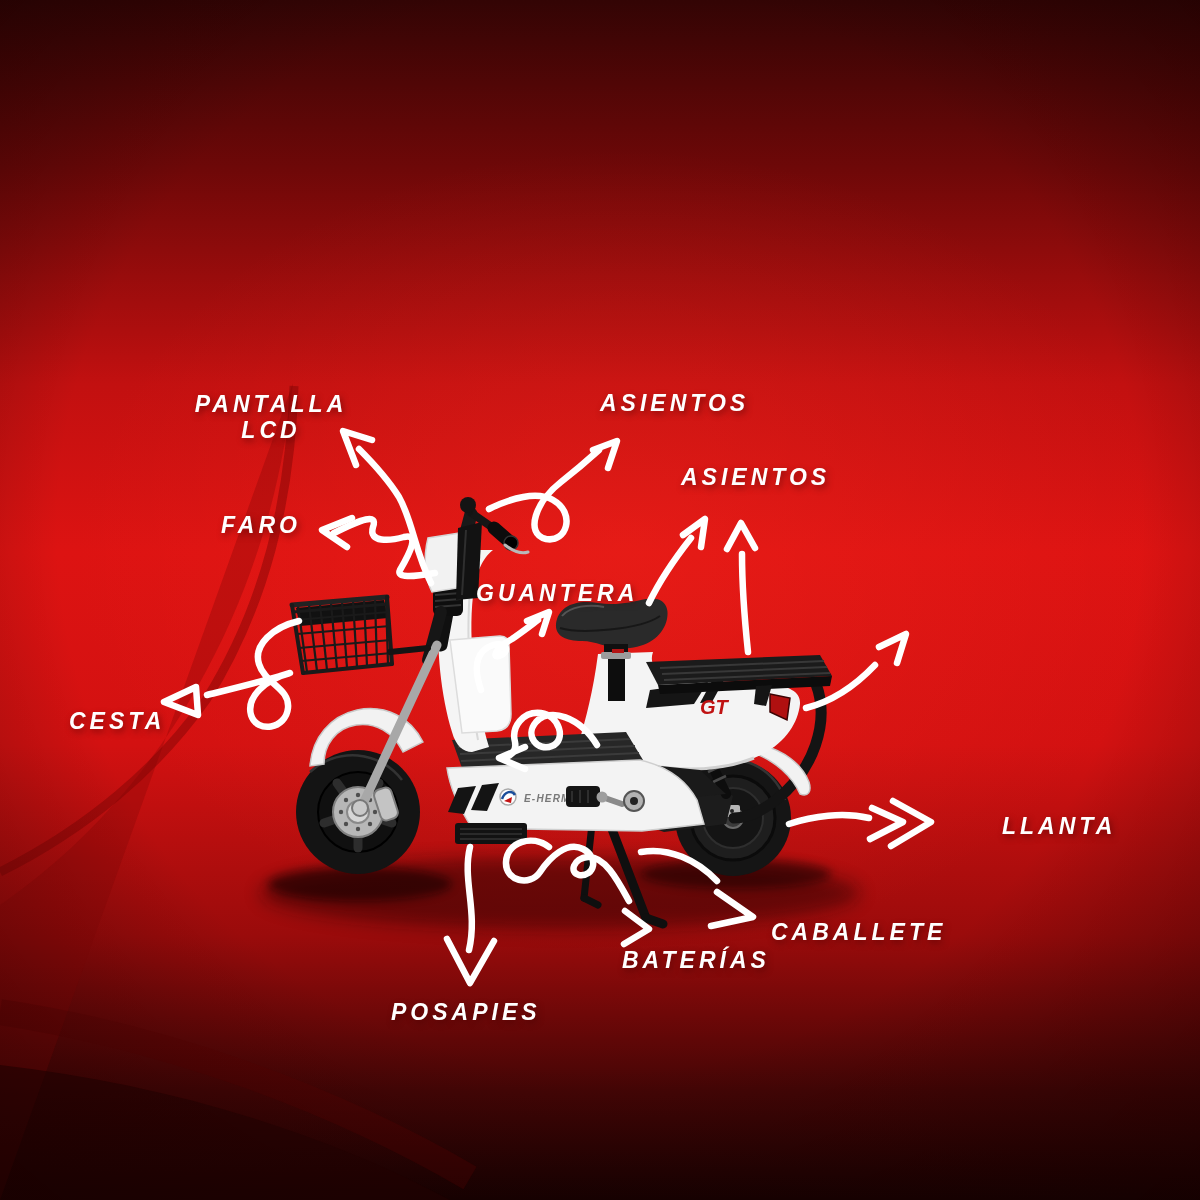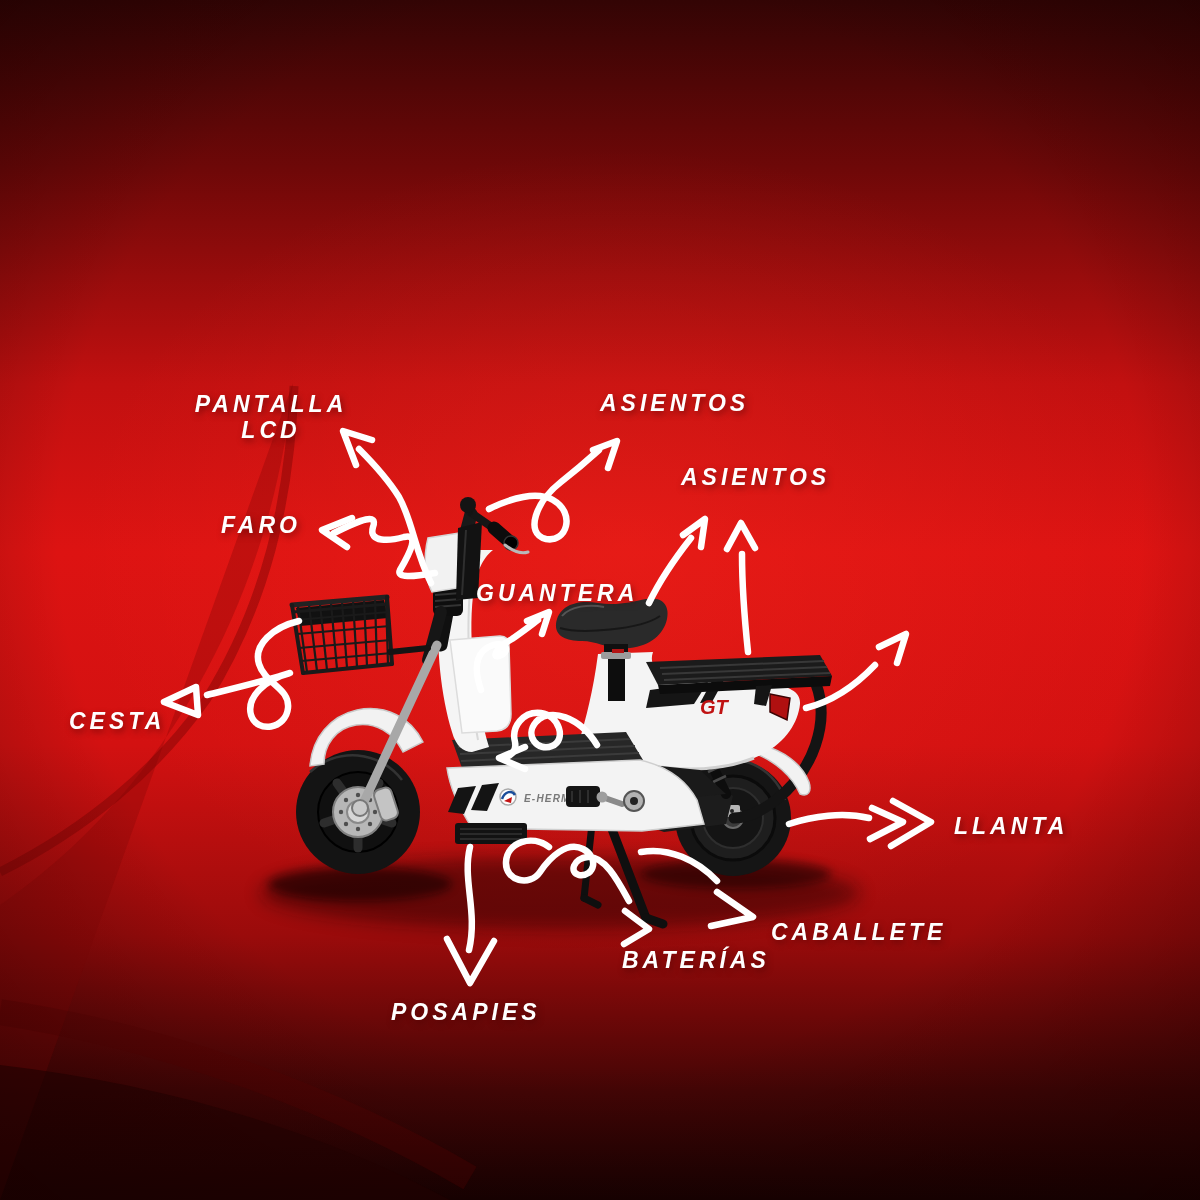--- a/index.html
+++ b/index.html
@@ -24,21 +24,21 @@
     text-shadow:2px 3px 6px rgba(60,0,0,.5);
   }
   .l-pantalla{left:193px;top:392px;width:156px;text-align:center;line-height:1.12;}
   .l-manillar{left:600px;top:390px;}
   .l-asientos{left:681px;top:464px;}
   .l-faro{left:221px;top:512px;}
   .l-guantera{left:476px;top:580px;}
   .l-direccionales{left:866px;top:596px;}
   .l-cesta{left:69px;top:708px;}
   .l-centro{left:196px;top:748px;letter-spacing:5px;}
-  .l-llanta{left:954px;top:813px;}
+  .l-llanta{left:1002px;top:813px;}
   .l-caballete{left:771px;top:919px;}
   .l-baterias{left:622px;top:947px;}
   .l-posapies{left:391px;top:999px;}
 </style>
 </head>
 <body>
 
 <div class="stage">
 
   <svg class="art" viewBox="0 0 1200 1200">

